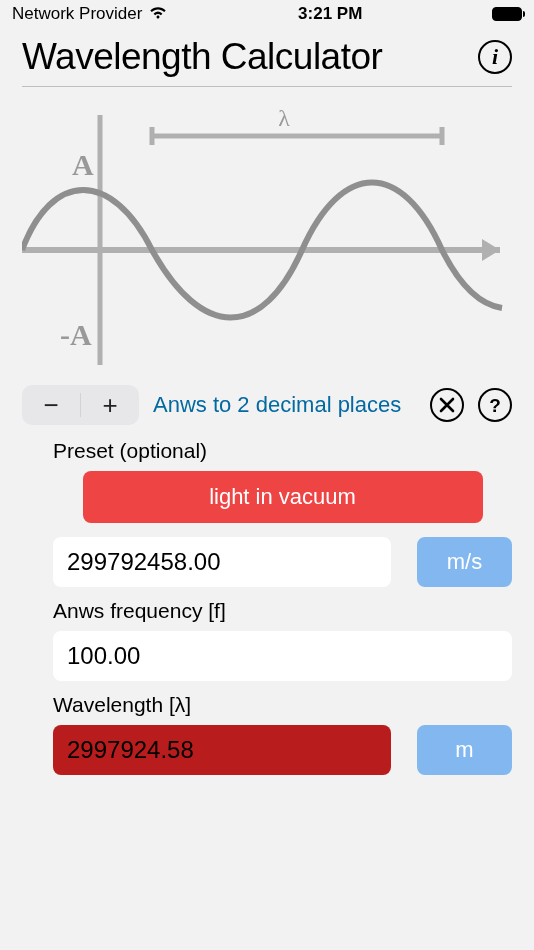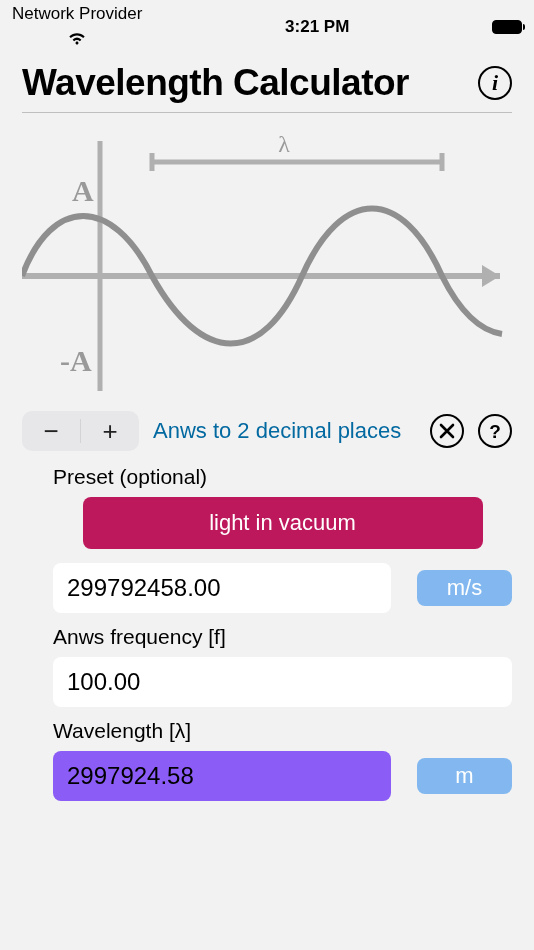--- a/index.html
+++ b/index.html
@@ -12,21 +12,21 @@
       overflow: hidden;
     }
     .status-bar {
       display: flex;
       justify-content: space-between;
       align-items: center;
       padding: 4px 12px 2px 12px;
       font-size: 17px;
       font-weight: 500;
     }
-    .status-left { display: flex; align-items: center; gap: 6px; flex-direction: column; }
+    .status-left { display: flex; align-items: center; gap: 6px; }
     .status-center { font-weight: 600; }
     .status-right { display: flex; align-items: center; }
     .battery {
       width: 30px; height: 14px;
       border: 1.5px solid #000;
       border-radius: 4px;
       position: relative;
       background: #000;
     }
     .battery::after {
@@ -38,21 +38,21 @@
       border-radius: 0 2px 2px 0;
     }
     .header {
       display: flex;
       justify-content: space-between;
       align-items: center;
       padding: 10px 22px 8px 22px;
     }
     .title {
       font-size: 37px;
-      font-weight: 700;
+      font-weight: 400;
       letter-spacing: -0.5px;
       text-align: right;
     }
     .info-icon {
       width: 34px; height: 34px;
       border: 2.5px solid #000;
       border-radius: 50%;
       display: flex;
       align-items: center;
       justify-content: center;
@@ -136,51 +136,50 @@
     }
     .section-label {
       font-size: 21px;
       margin-bottom: 8px;
       color: #000;
     }
     .preset-btn {
       display: block;
       width: 400px;
       margin: 0 auto 14px auto;
-      background: #be185d;
+      background: #ef4444;
       color: #fff;
       border: none;
       border-radius: 8px;
       height: 52px;
       font-size: 22px;
       cursor: pointer;
     }
     .field-row {
       display: flex;
       gap: 26px;
       margin-bottom: 12px;
-      align-items: center;
     }
     .value-input {
       flex: 1;
       height: 50px;
       border: none;
       border-radius: 8px;
       background: #fff;
       font-size: 24px;
       padding: 0 14px;
       color: #000;
       font-family: inherit;
     }
     .value-input.result {
-      background: #8b5cf6;
+      background: #b91c1c;
     }
     .unit-btn {
       width: 156px;
-      height: 36px;
+      height: 50px;
       border: none;
       border-radius: 8px;
       background: #82b8ef;
       color: #fff;
       font-size: 22px;
       cursor: pointer;
     }
     .field-group { margin-bottom: 6px; }
   </style>
 </head>

